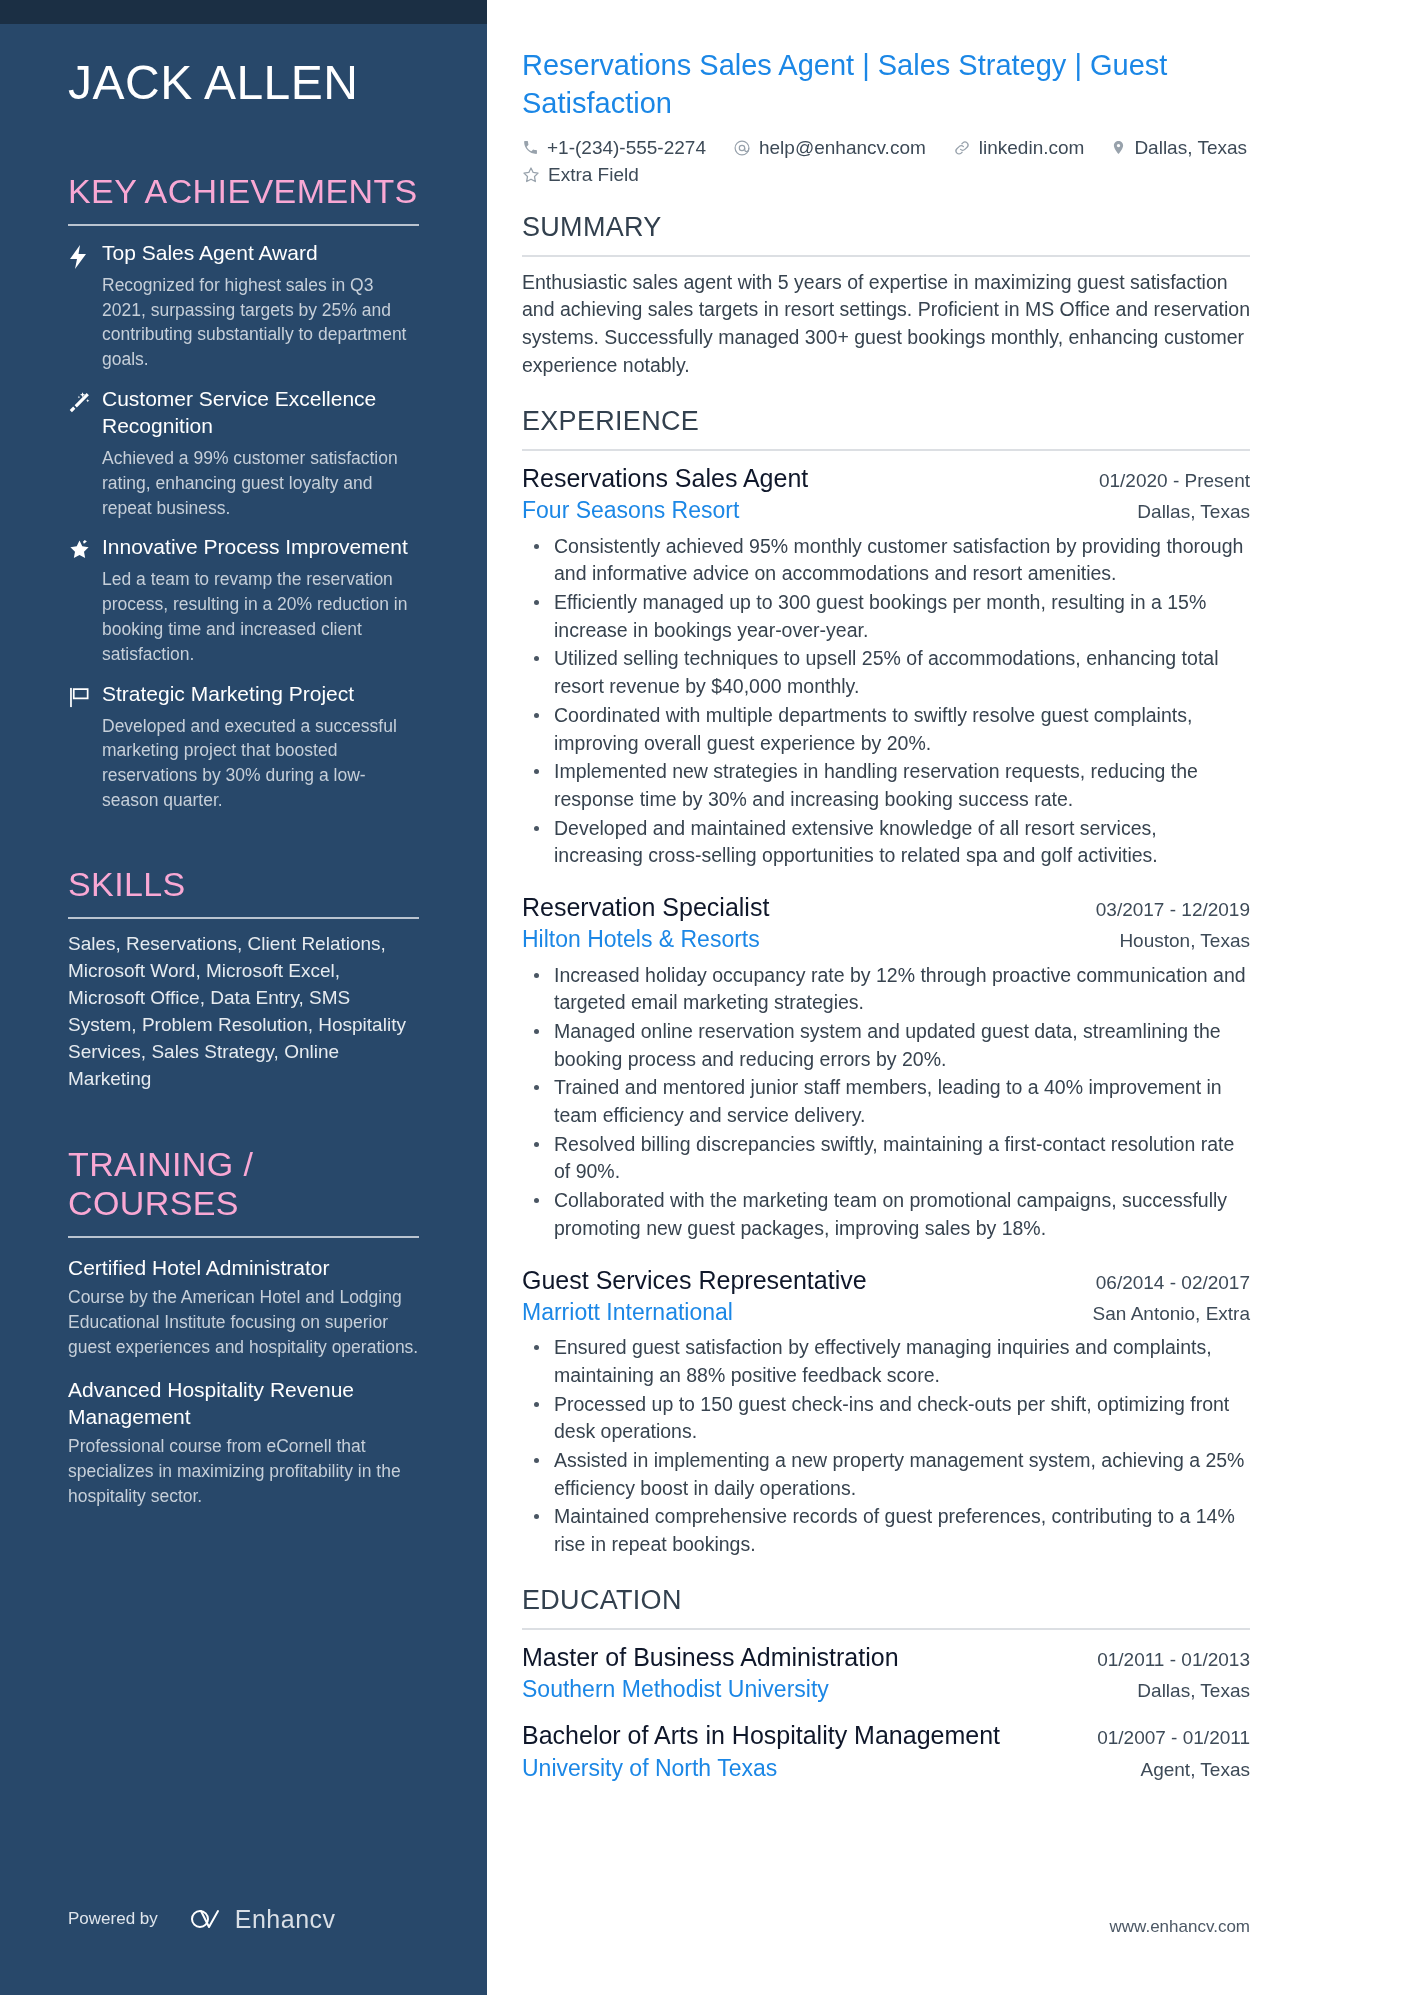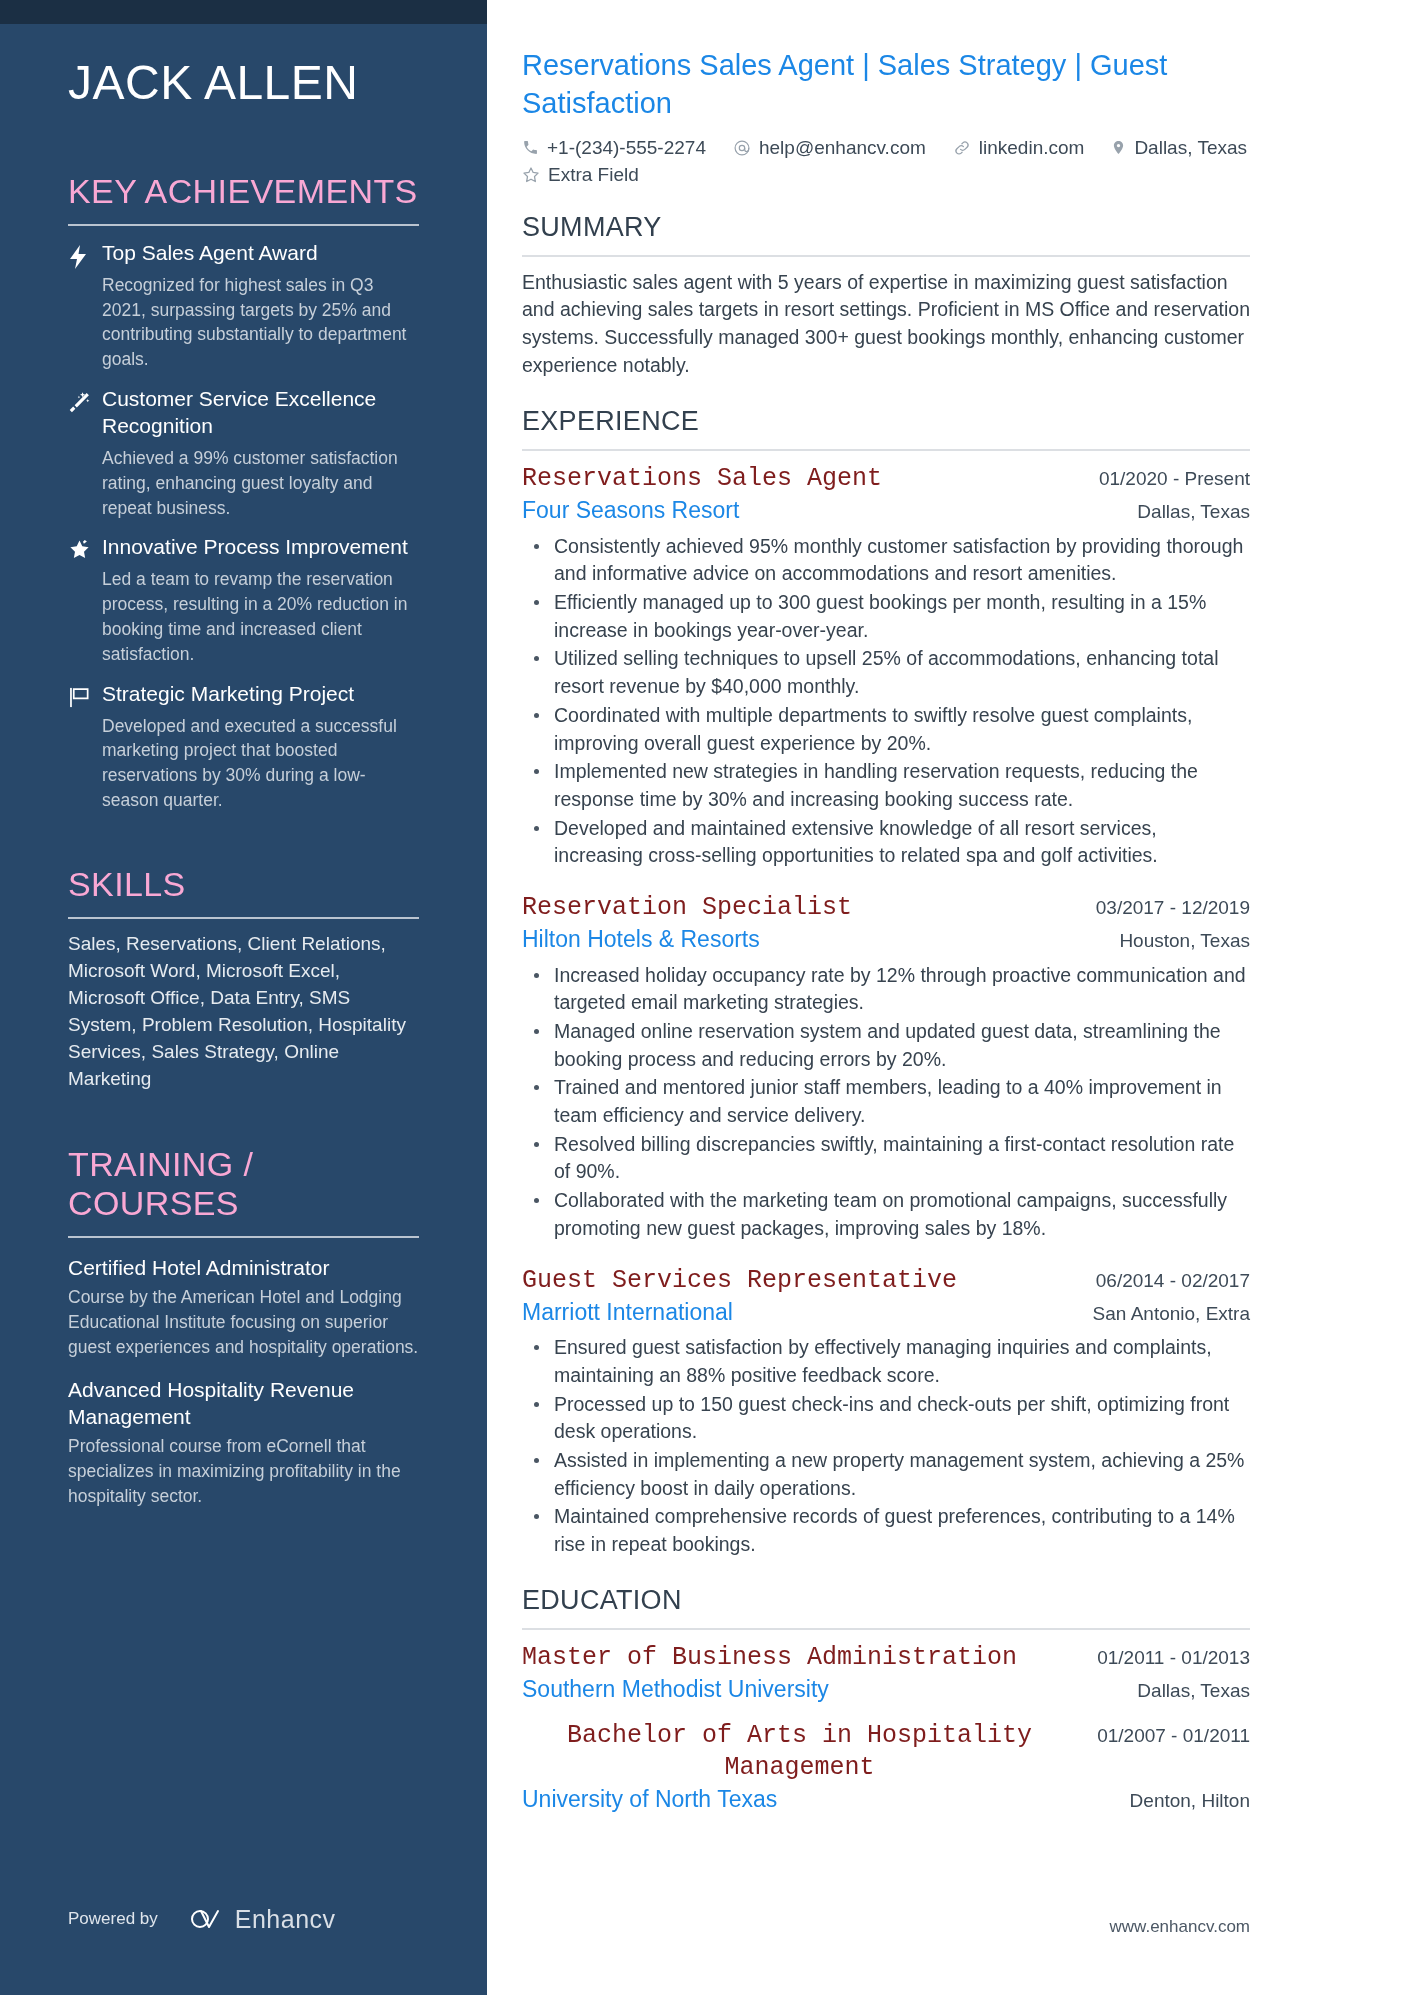--- a/index.html
+++ b/index.html
@@ -159,24 +159,23 @@
   .entry { margin-top:22px; }
   .entry.first { margin-top:4px; }
   .entry-head {
     display:flex;
     align-items:baseline;
     justify-content:space-between;
     gap:20px;
   }
   .entry-role {
     font-size:25px;
-    color:#7f1d1d;
+    color:#0f172a;
     font-weight:400;
     line-height:1.25;
-    font-family:Liberation Mono, monospace;
   }
   .entry-date {
     font-size:19px;
     color:#3d4a57;
     white-space:nowrap;
     flex:0 0 auto;
   }
   .entry-sub {
     display:flex;
     align-items:baseline;
@@ -463,21 +462,21 @@
         </div>
       </div>
 
       <div class="edu-entry">
         <div class="entry-head">
           <span class="entry-role">Bachelor of Arts in Hospitality Management</span>
           <span class="entry-date">01/2007 - 01/2011</span>
         </div>
         <div class="entry-sub">
           <span class="entry-org">University of North Texas</span>
-          <span class="entry-loc">Denton, Hilton</span>
+          <span class="entry-loc">Agent, Texas</span>
         </div>
       </div>
     </section>
 
     <div class="site-url">www.enhancv.com</div>
   </main>
 
 </div>
 
 </body></html>

